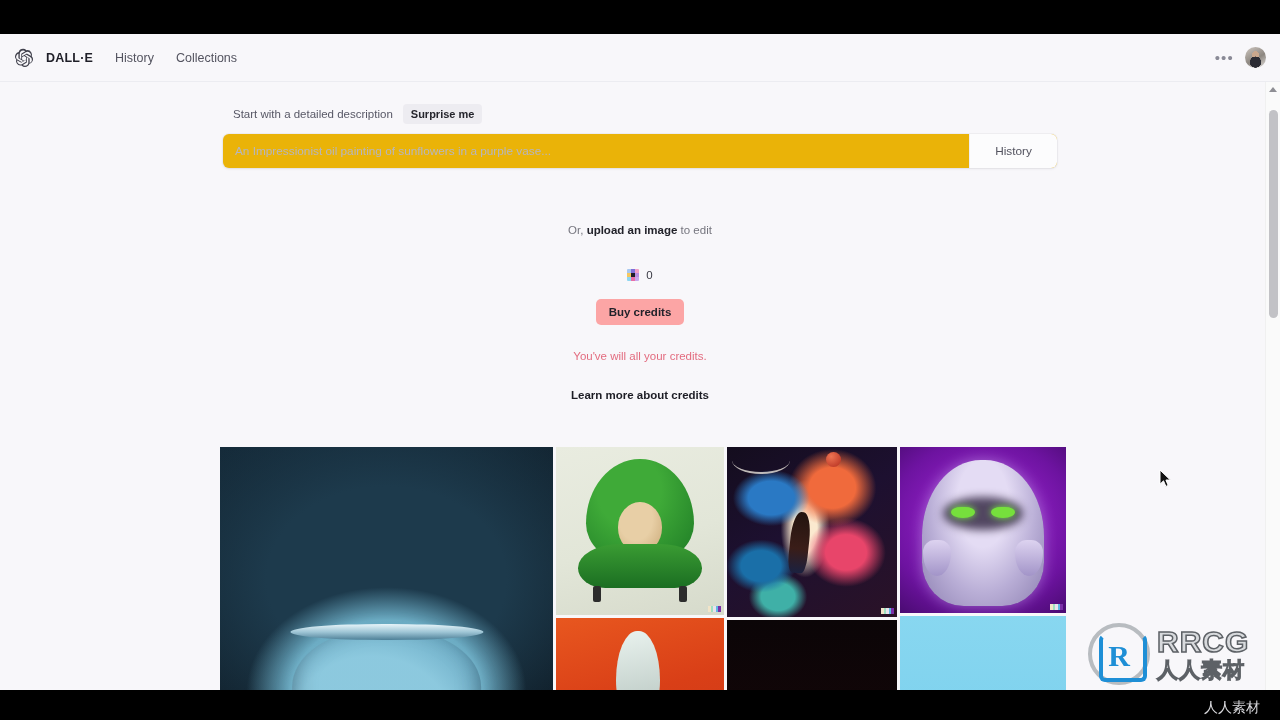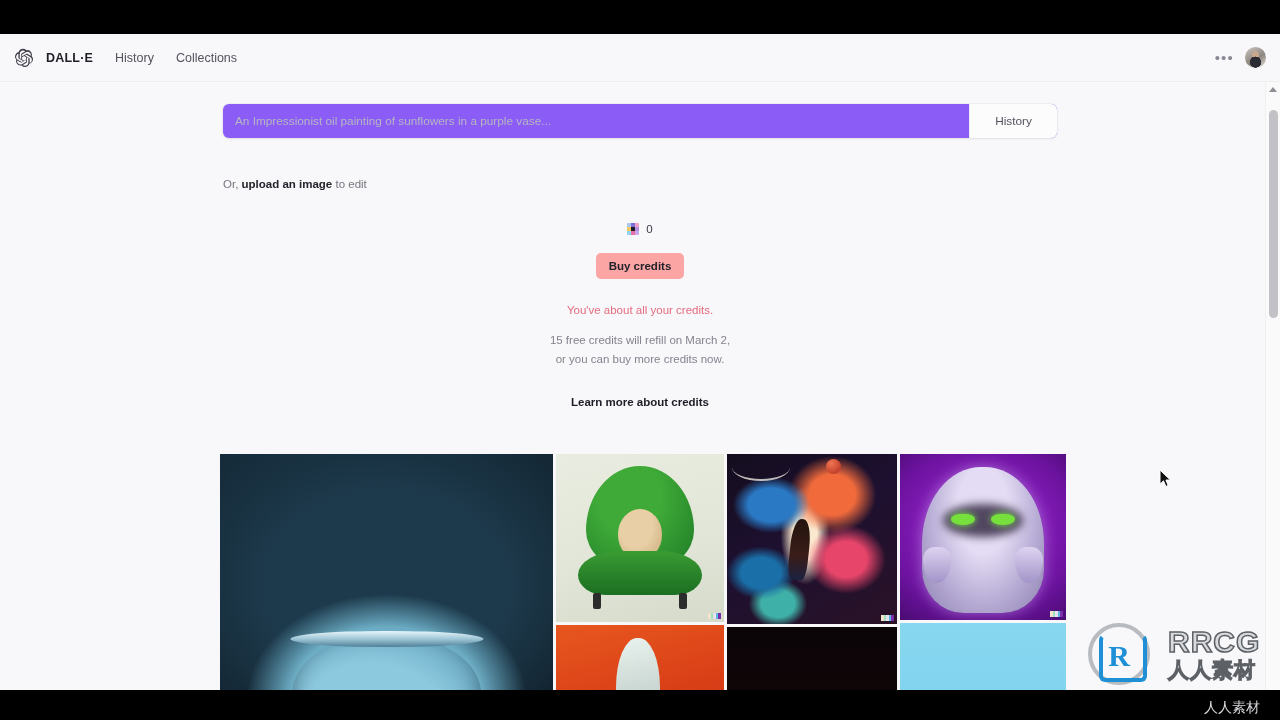--- a/index.html
+++ b/index.html
@@ -125,21 +125,21 @@
     border-radius: 4px;
     padding: 4px 8px;
     cursor: pointer;
     font-family: "Liberation Sans", sans-serif;
   }
 
   .prompt-bar {
     display: flex;
     align-items: stretch;
     height: 34px;
-    background: #8b5cf6;
+    background: #eab308;
     border-radius: 6px;
     box-shadow: 0 1px 3px rgba(20,20,40,.07), 0 0 0 1px rgba(20,20,40,.035);
     overflow: hidden;
   }
   .prompt-input {
     flex: 1 1 auto;
     border: none;
     outline: none;
     background: transparent;
     font-size: 11.8px;
@@ -154,21 +154,22 @@
     border: none;
     border-left: 1px solid #efeff3;
     background: #fcfcfd;
     font-size: 11.8px;
     color: #53535f;
     cursor: pointer;
     font-family: "Liberation Sans", sans-serif;
   }
 
   .upload-line {
-    margin-top: 40px;
+    text-align: center;
+    margin-top: 56px;
     font-size: 11.5px;
     color: #76767f;
   }
   .upload-line b { color: #23232b; font-weight: bold; cursor: pointer; }
 
   .credits-row {
     display: flex;
     align-items: center;
     justify-content: center;
     gap: 7px;
@@ -457,21 +458,21 @@
     cursor: pointer;
   }
 
   
   .rrcg {
     position: absolute;
     right: 0px; top: 617px;
     width: 200px; height: 73px;
     display: flex;
     align-items: center;
-    gap: 18px;
+    gap: 7px;
     z-index: 60;
     padding-left: 8px;
   }
   .rrcg-ring {
     position: relative;
     width: 62px; height: 62px;
     border-radius: 50%;
     border: 4px solid #b8bcc0;
     flex: 0 0 auto;
   }
@@ -547,20 +548,24 @@
       <div class="navlink">Collections</div>
       <div class="header-right">
         <div class="dots">•••</div>
         <div class="avatar"></div>
       </div>
     </div>
 
     <div class="content">
       <div class="center-col">
 
+        <div class="prompt-label-row">
+          <span class="prompt-label">Start with a detailed description</span>
+          <button class="surprise-btn">Surprise me</button>
+        </div>
 
         <div class="prompt-bar">
           <input class="prompt-input" type="text" placeholder="An Impressionist oil painting of sunflowers in a purple vase..." style="">
           <button class="generate-btn">History</button>
         </div>
 
         <div class="upload-line">
           <span>Or, </span><b>upload an image</b><span> to edit</span>
         </div>
 
@@ -574,26 +579,22 @@
               <i style="background: rgb(185, 143, 224);"></i>
               <i style="background: rgb(143, 214, 240);"></i>
               <i style="background: rgb(232, 111, 168);"></i>
               <i style="background: rgb(199, 168, 236);"></i>
           </span>
           <span class="credits-count">0</span>
         </div>
 
         <button class="buy-btn">Buy credits</button>
 
-        <div class="used-all" style="color: rgb(227, 108, 127);">You've about all your credits.</div>
-
-        <div class="refill">
-          <div>15 free credits will refill on March 2,</div>
-          <div>or you can buy more credits now.</div>
-        </div>
+        <div class="used-all" style="color: rgb(227, 108, 127);">You've will all your credits.</div>
+
 
         <a class="learn-more" href="#">Learn more about credits</a>
 
       </div>
 
       <div class="gallery">
 
         <div class="col-left">
           <div class="tile big">
             <div class="art-fish">

